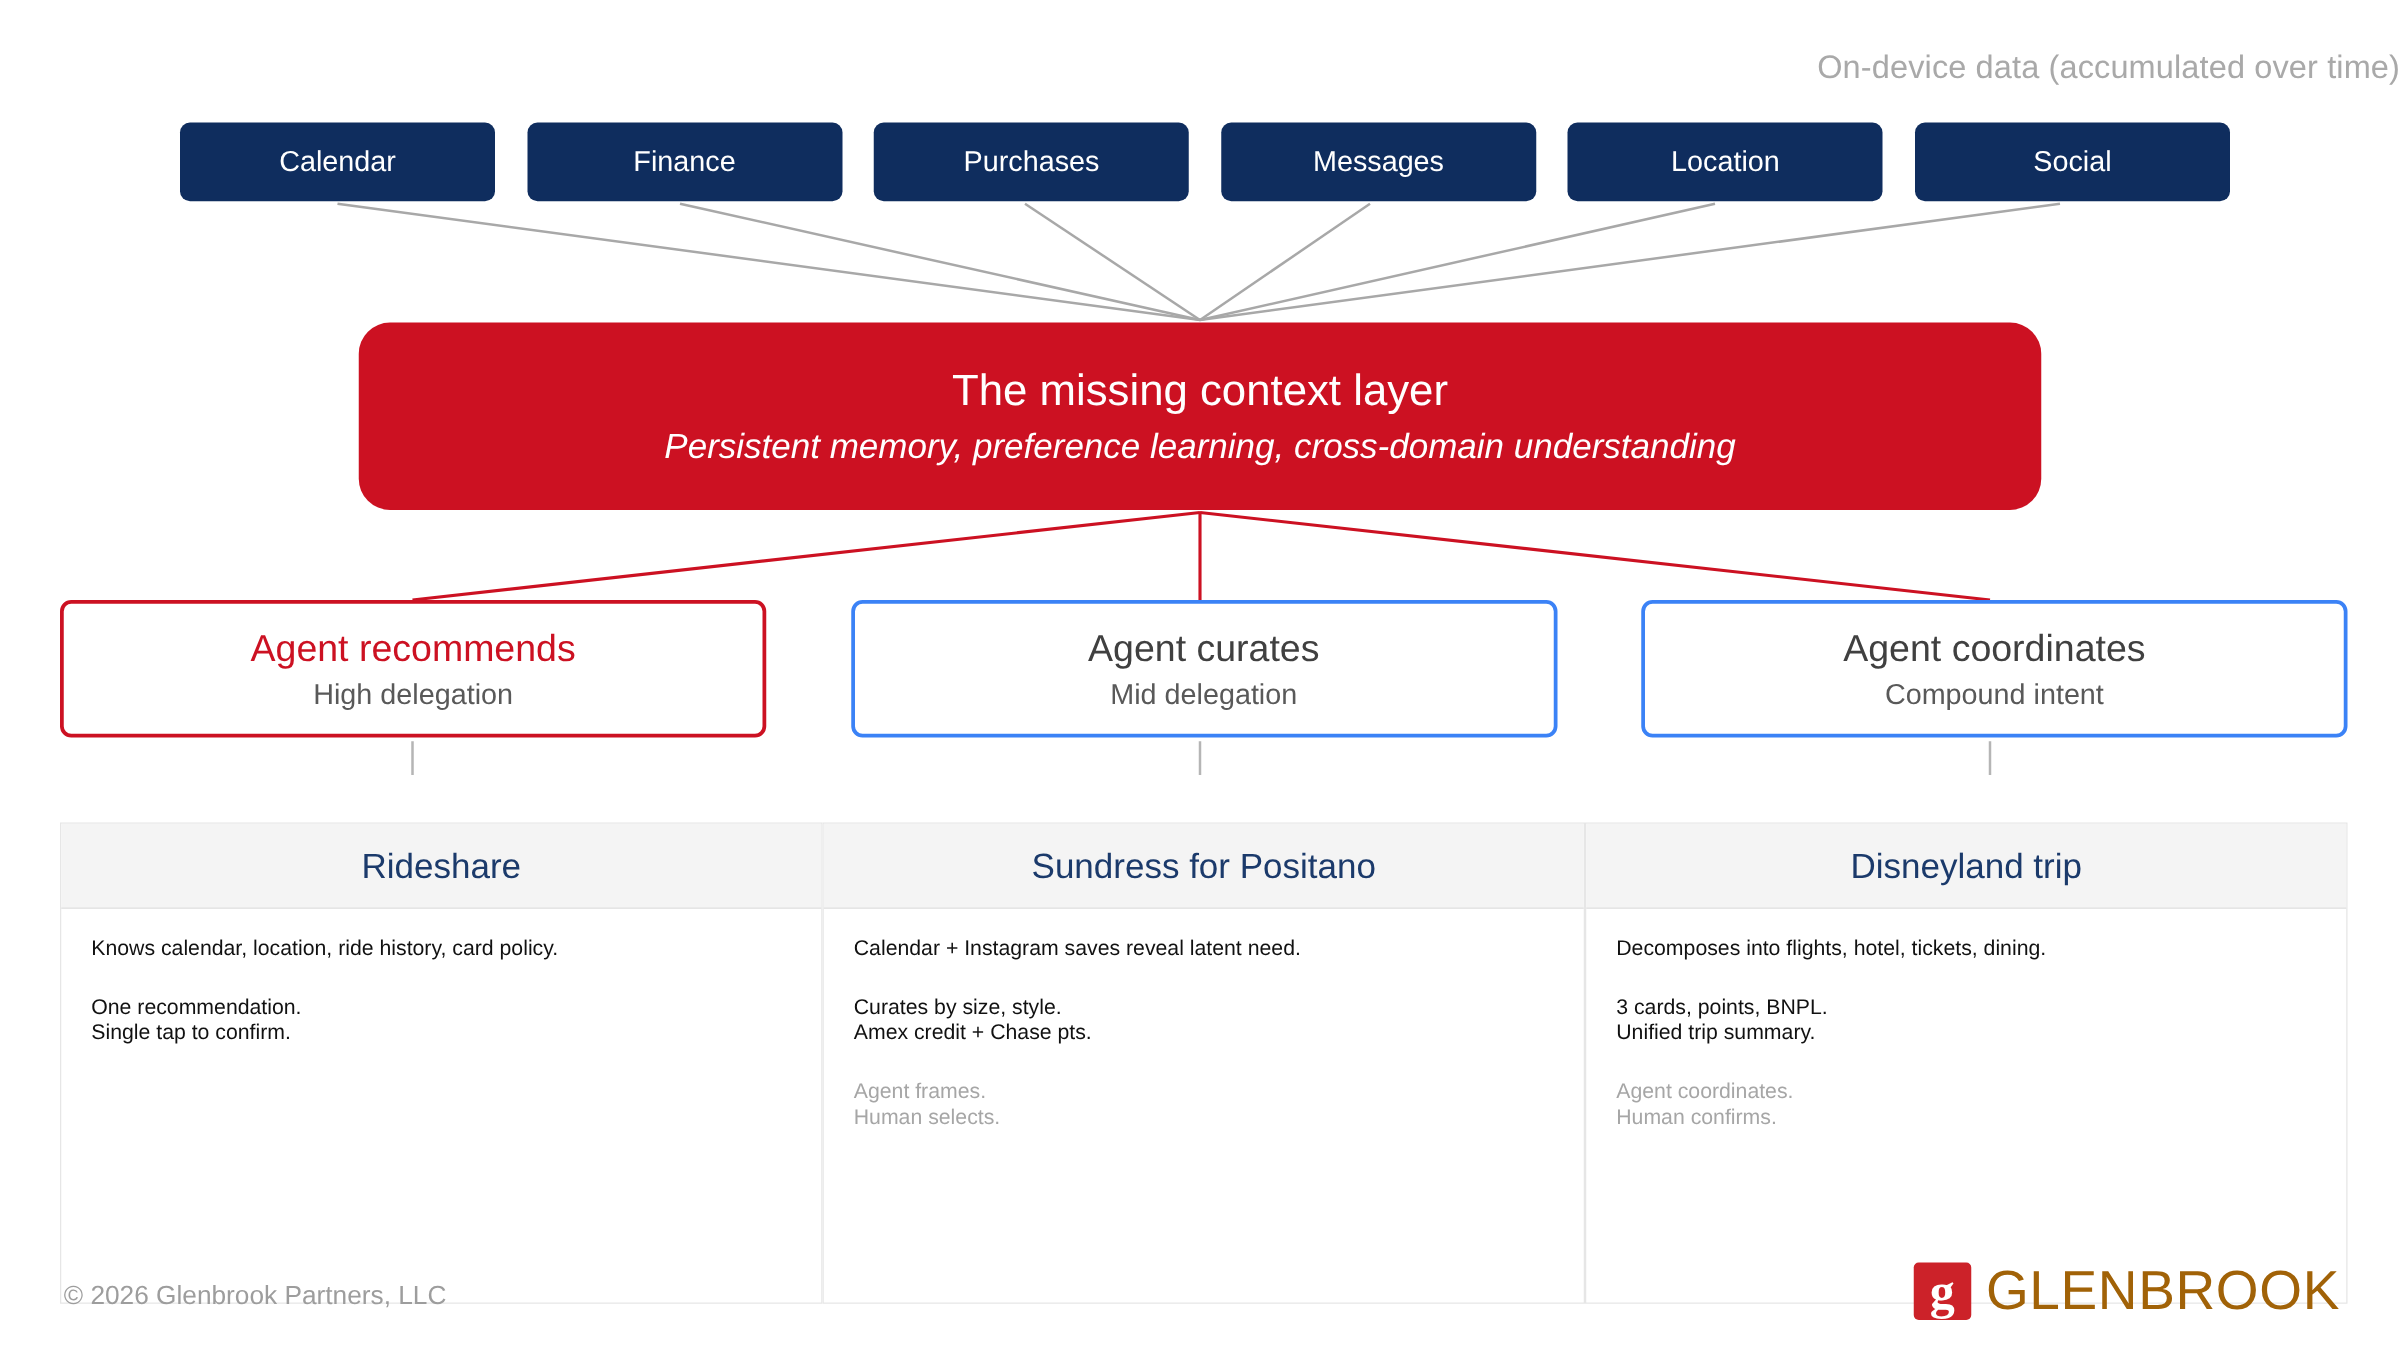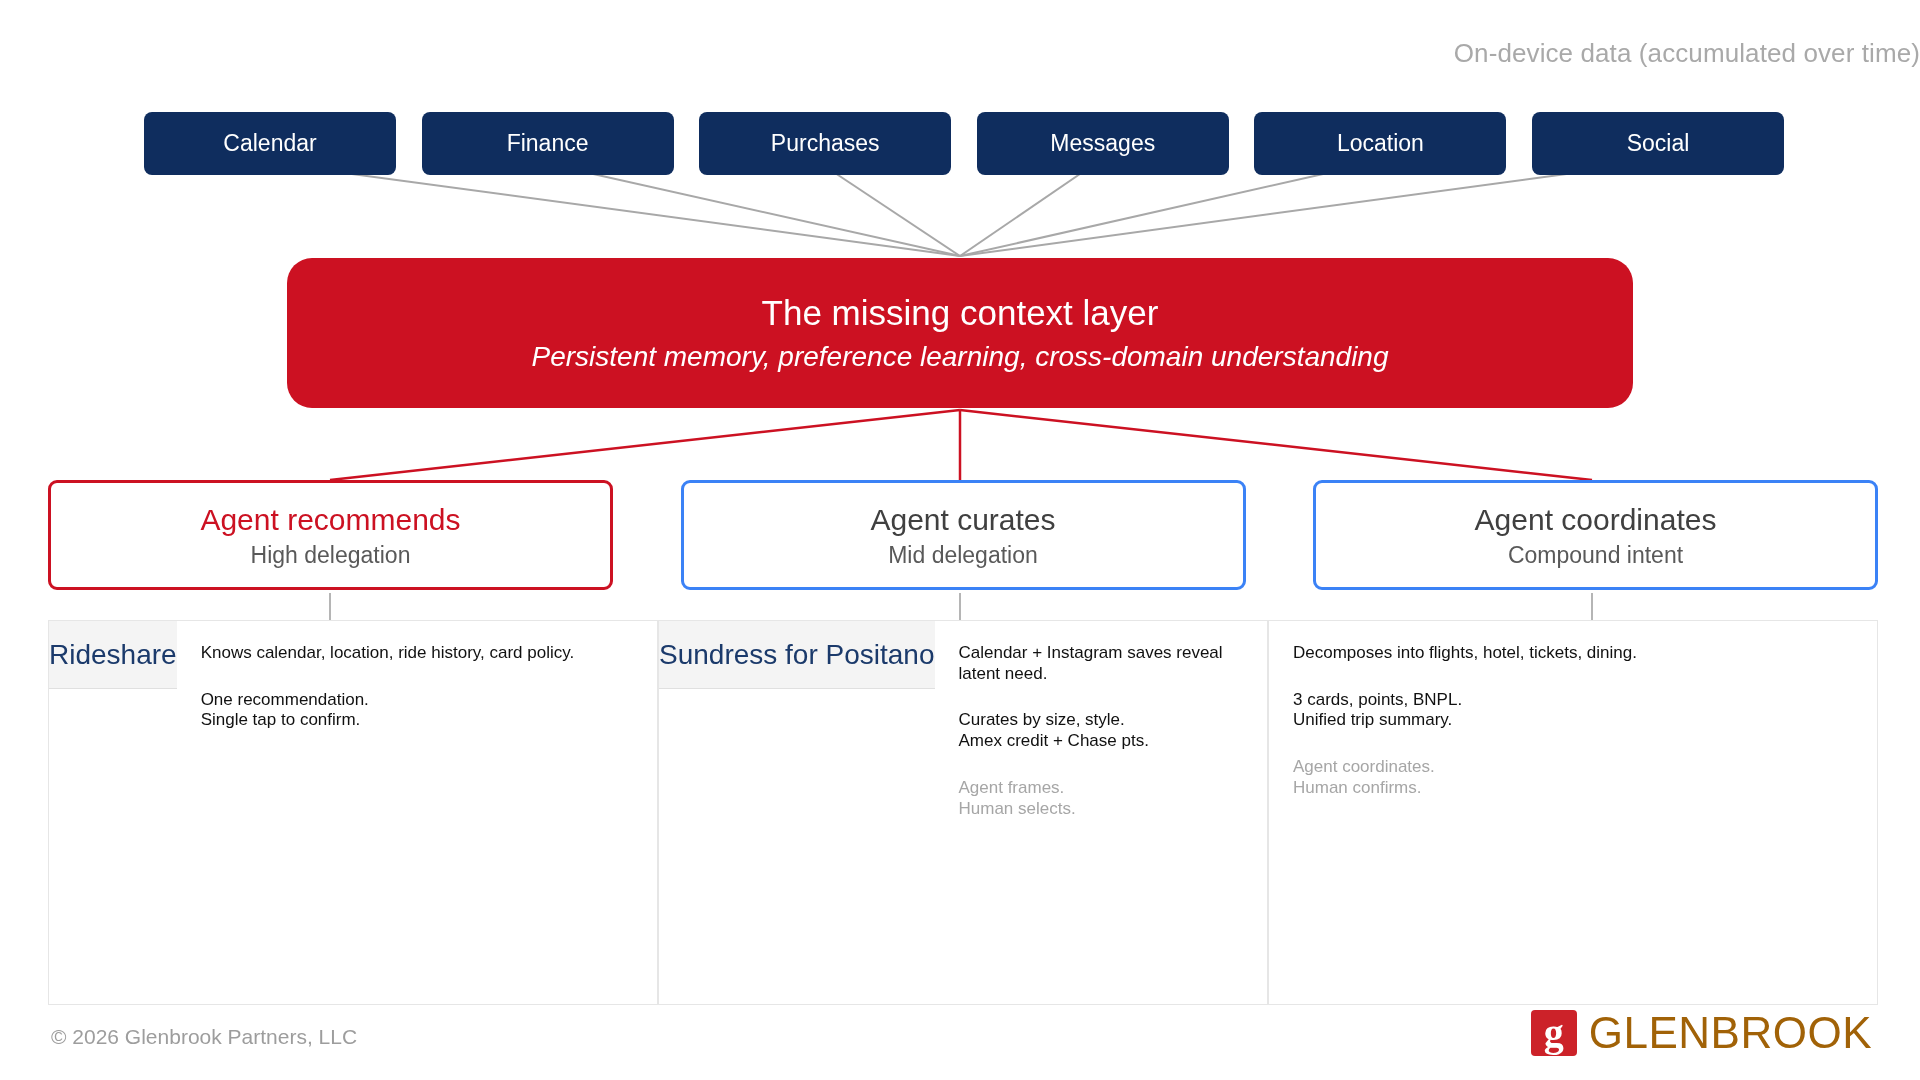--- a/index.html
+++ b/index.html
@@ -23,21 +23,21 @@
     top: 38px; left: 0; width: 1920px;
     text-align: right;
     font-size: 26px;
     color: #a9a9a9;
     letter-spacing: 0.1px;
   }
 
   
   .chips {
     position: absolute;
-    top: 112px; left: 144px;
+    top: 98px; left: 144px;
     width: 1640px;
     display: flex;
     justify-content: space-between;
   }
   .chip {
     width: 252px; height: 63px;
     background: #0f2d5e;
     border-radius: 8px;
     color: #ffffff;
     font-size: 23px;
@@ -82,21 +82,21 @@
   .cards {
     position: absolute;
     left: 48px; top: 620px;
     width: 1830px;
     display: flex; justify-content: space-between;
   }
   .card {
     width: 674px; height: 385px;
     background: #ffffff;
     border: 1px solid #e6e6e6;
-    display: flex; flex-direction: row;
+    display: flex; flex-direction: column; margin-top: 38px;
   }
   .card-head {
     height: 68px;
     background: #f4f4f4;
     border-bottom: 1px solid #e0e0e0;
     display: flex; align-items: center; justify-content: center;
     font-size: 28px; color: #1b3a6b;
   }
   .card-body {
     flex: 1;
@@ -213,20 +213,21 @@
       <div class="card-head">Sundress for Positano</div>
       <div class="card-body">
         <div class="para">Calendar + Instagram saves reveal latent need.</div>
         <div class="para">Curates by size, style.
 Amex credit + Chase pts.</div>
         <div class="para muted">Agent frames.
 Human selects.</div>
       </div>
     </div>
     <div class="card">
+      <div class="card-head">Disneyland trip</div>
       <div class="card-body">
         <div class="para">Decomposes into flights, hotel, tickets, dining.</div>
         <div class="para">3 cards, points, BNPL.
 Unified trip summary.</div>
         <div class="para muted">Agent coordinates.
 Human confirms.</div>
       </div>
     </div>
   </div>
 

